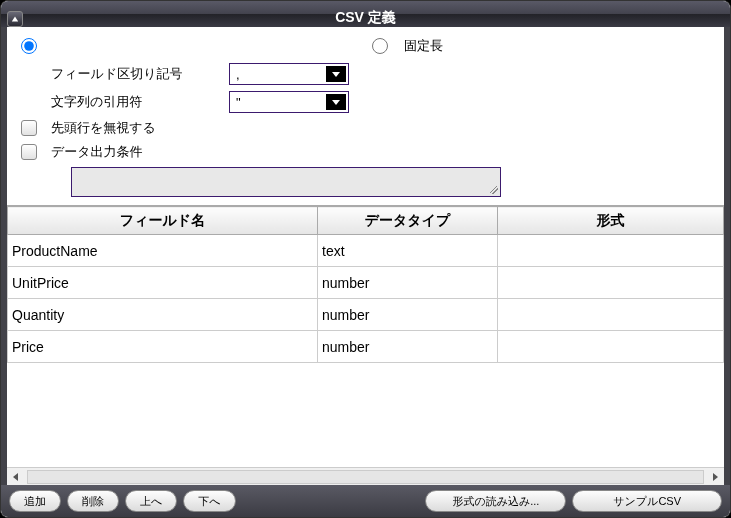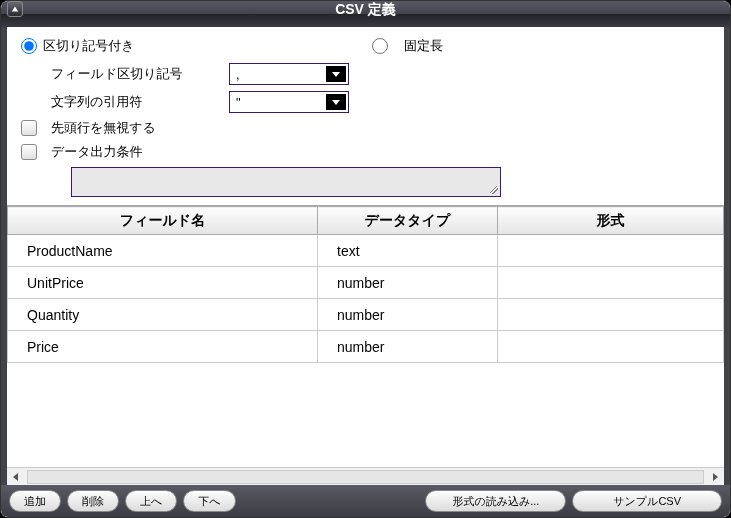--- a/index.html
+++ b/index.html
@@ -8,21 +8,21 @@
       width: 731px; height: 518px;
       background: #fff;
       border-radius: 8px;
       overflow: hidden;
       display: flex; flex-direction: column;
       border: 1px solid #333;
     }
     .titlebar {
       height: 26px;
       background: linear-gradient(to bottom, #595966 0%, #44444f 48%, #232329 52%, #3a3a44 100%);
-      display: flex; align-items: flex-start;
+      display: flex; align-items: flex-end;
       padding: 0 6px;
       position: relative;
       color: #fff;
     }
     .titlebar-btn {
       width: 16px; height: 16px;
       background: linear-gradient(to bottom, #6a6a77, #2a2a33);
       border: 1px solid #888;
       border-radius: 3px;
       display: flex; align-items: center; justify-content: center;
@@ -97,21 +97,21 @@
     thead th {
       background: linear-gradient(to bottom, #fdfdfd, #e5e5e5);
       border: 1px solid #aaa;
       height: 28px;
       font-weight: bold;
       font-size: 14px;
     }
     tbody td {
       border: 1px solid #ccc;
       height: 32px;
-      padding: 0 19px;
+      padding: 0 4px;
       font-size: 14px;
     }
     .col-name { width: 310px; }
     .col-type { width: 180px; }
     .scrollbar-row {
       height: 18px;
       background: #f0f0f0;
       display: flex; align-items: center;
       border-top: 1px solid #ccc;
     }
@@ -160,21 +160,20 @@
     </div>
     <div class="titlebar-title">CSV 定義</div>
   </div>
 
   <div class="content">
     <div class="form-area">
 
       <div class="radio-row">
         <div class="radio-group1">
           <input type="radio" name="mode" checked="" style="">
-          <span>区切り記号付き</span>
         </div>
         <div class="radio-group2">
           <input type="radio" name="mode" style="">
           <span>固定長</span>
         </div>
       </div>
 
       <div class="indent-rows">
         <div class="field-row">
           <span class="field-label">フィールド区切り記号</span>

